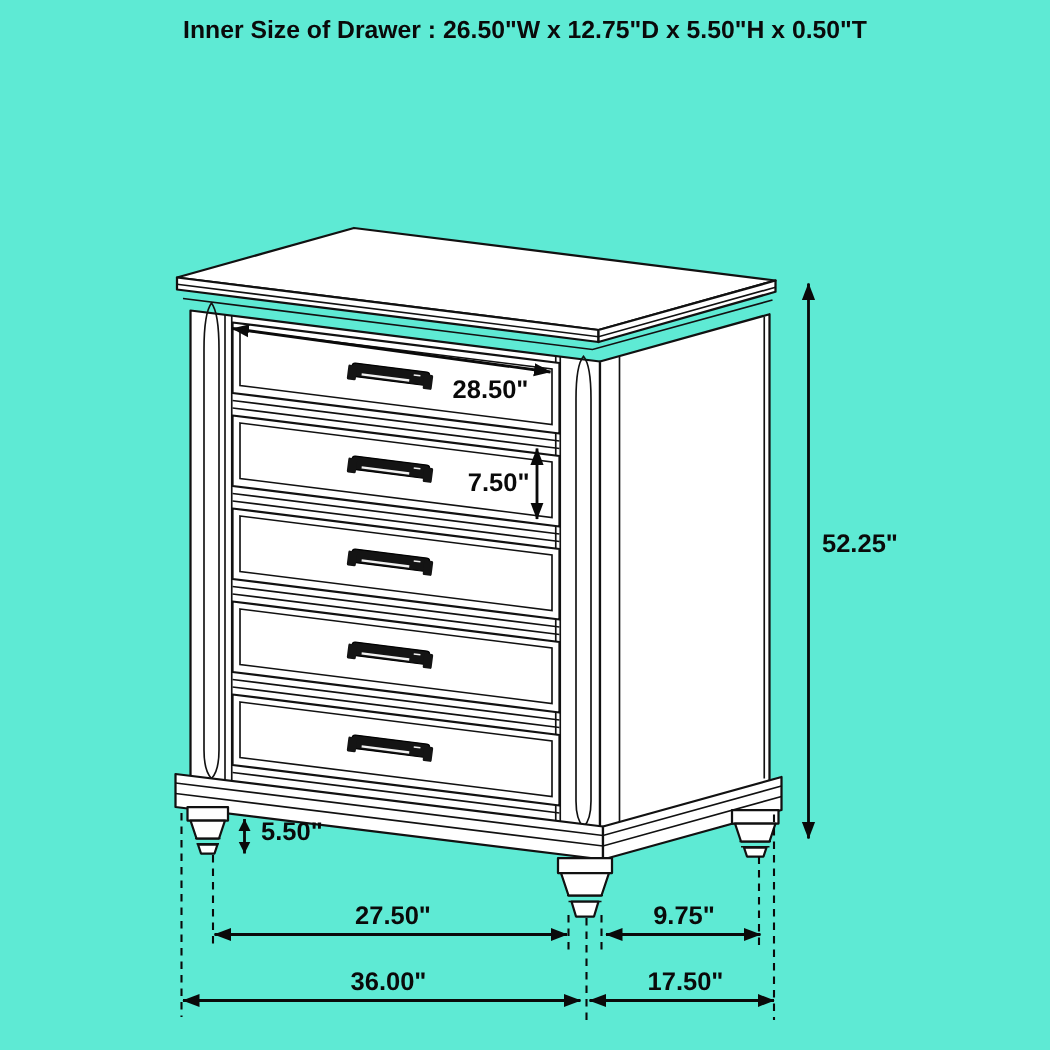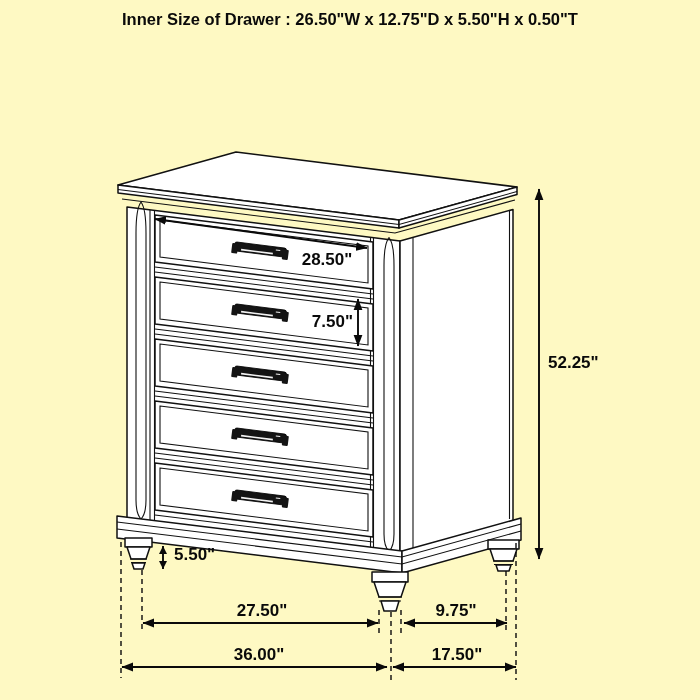--- a/index.html
+++ b/index.html
@@ -1,17 +1,17 @@
 <!DOCTYPE html>
 <html><head>
 <meta charset="utf-8">
 <style>
   html,body{margin:0;padding:0;background:#fff;}
   #stage{
-    position:relative;width:700px;height:700px;background:#fef9c3;
+    position:relative;width:700px;height:700px;background:#5eead4;
     font-family:"Liberation Sans", sans-serif;overflow:hidden;
   }
   svg text{
     font-family:"Liberation Sans", sans-serif;
     font-weight:bold;
     fill:#0a0a0a;
   }
   .furn{fill:#ffffff;stroke:#111;stroke-width:1.5;stroke-linejoin:round;}
   .furn-thin{fill:none;stroke:#111;stroke-width:1.1;}
   .dimline{fill:none;stroke:#0a0a0a;stroke-width:1.9;}

